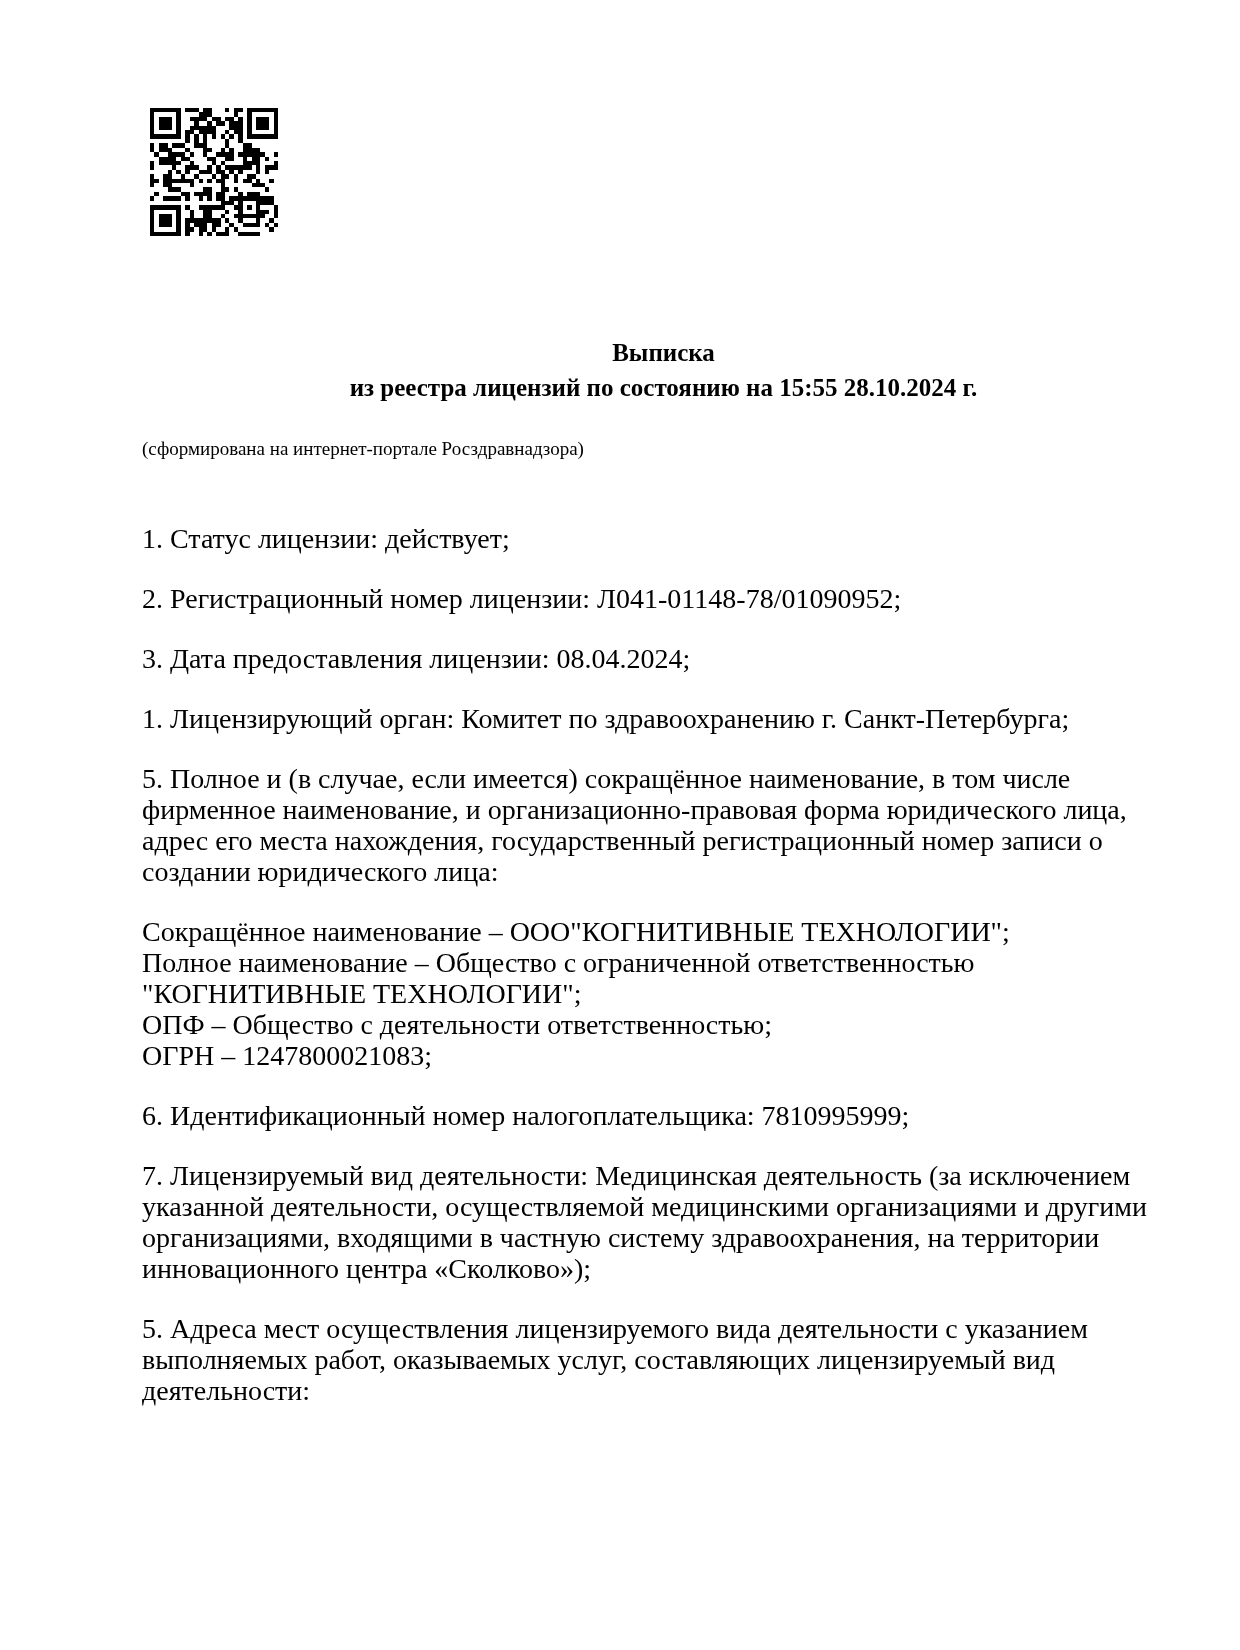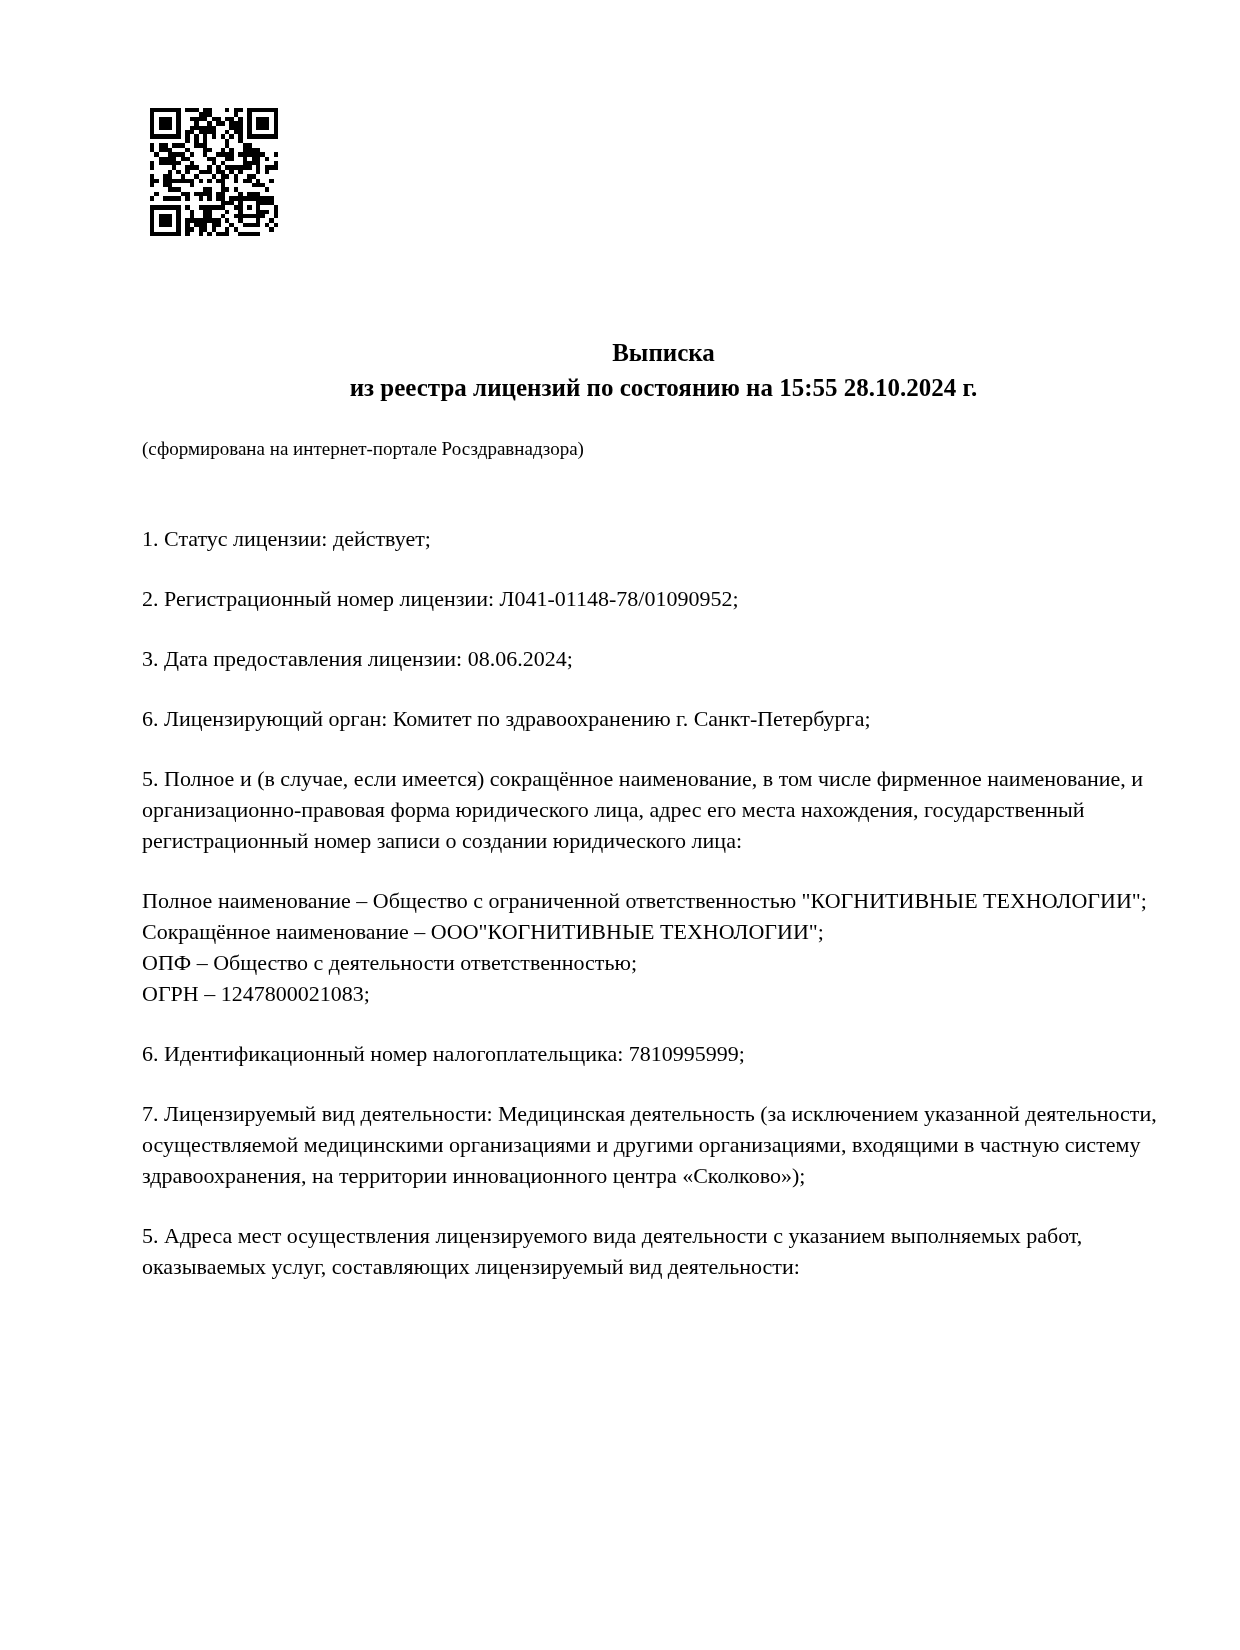--- a/index.html
+++ b/index.html
@@ -30,21 +30,21 @@
     line-height: 35px;
   }
   .subtitle {
     margin-top: 32px;
     text-align: left;
     font-size: 19px;
     line-height: 24px;
   }
   .body {
     margin-top: 62px;
-    font-size: 22px;
+    font-size: 28px;
     line-height: 31px;
     text-align: left;
   }
   .para { margin: 0 0 29px 0; }
   .company-block { margin: 0 0 29px 0; }
   .company-line { margin: 0; }
 </style>
 </head>
 <body>
 
@@ -481,27 +481,27 @@
     <div class="title">
       <div>Выписка</div>
       <div>из реестра лицензий по состоянию на 15:55 28.10.2024 г.</div>
     </div>
 
     <div class="subtitle">(сформирована на интернет-портале Росздравнадзора)</div>
 
     <div class="body">
       <p class="para">1. Статус лицензии: действует;</p>
       <p class="para">2. Регистрационный номер лицензии: Л041-01148-78/01090952;</p>
-      <p class="para">3. Дата предоставления лицензии: 08.06.2024;</p>
-      <p class="para">6. Лицензирующий орган: Комитет по здравоохранению г. Санкт-Петербурга;</p>
+      <p class="para">3. Дата предоставления лицензии: 08.04.2024;</p>
+      <p class="para">1. Лицензирующий орган: Комитет по здравоохранению г. Санкт-Петербурга;</p>
       <p class="para">5. Полное и (в случае, если имеется) сокращённое наименование, в том числе фирменное наименование, и организационно-правовая форма юридического лица, адрес его места нахождения, государственный регистрационный номер записи о создании юридического лица:</p>
 
       <div class="company-block">
+        <div class="company-line">Сокращённое наименование – ООО"КОГНИТИВНЫЕ ТЕХНОЛОГИИ";</div>
         <div class="company-line">Полное наименование – Общество с ограниченной ответственностью "КОГНИТИВНЫЕ ТЕХНОЛОГИИ";</div>
-        <div class="company-line">Сокращённое наименование – ООО"КОГНИТИВНЫЕ ТЕХНОЛОГИИ";</div>
         <div class="company-line">ОПФ – Общество с деятельности ответственностью;</div>
         <div class="company-line">ОГРН – 1247800021083;</div>
       </div>
 
       <p class="para">6. Идентификационный номер налогоплательщика: 7810995999;</p>
       <p class="para">7. Лицензируемый вид деятельности: Медицинская деятельность (за исключением указанной деятельности, осуществляемой медицинскими организациями и другими организациями, входящими в частную систему здравоохранения, на территории инновационного центра «Сколково»);</p>
       <p class="para">5. Адреса мест осуществления лицензируемого вида деятельности с указанием выполняемых работ, оказываемых услуг, составляющих лицензируемый вид деятельности:</p>
     </div>
 
   </div>

